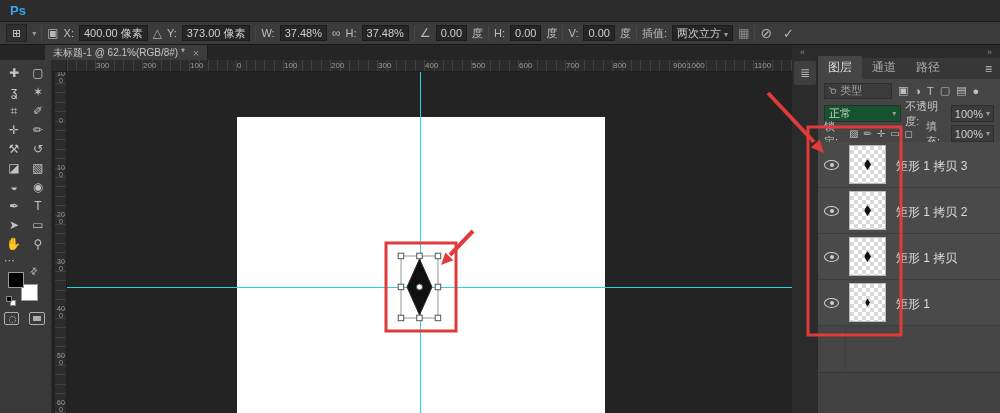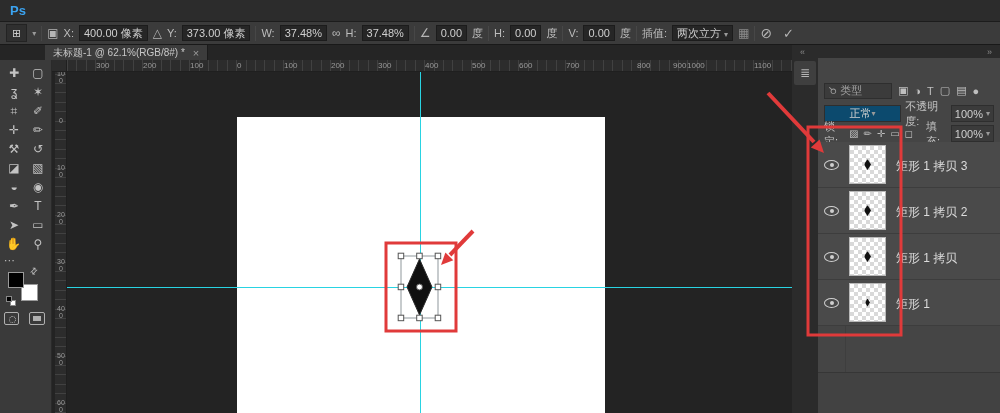--- a/index.html
+++ b/index.html
@@ -72,22 +72,22 @@
   .ptabs{position:absolute;left:0;top:0;width:182px;height:21px;background:#373737;display:flex;align-items:flex-end;color:#ababab;font-size:12px;}
   .ptab{padding:3px 10px 3px;}
   .ptab.active{background:#454545;color:#d8d8d8;}
   .pmenu{margin-left:auto;padding:0 8px 3px;color:#c0c0c0;font-size:12px;}
   .filter-row{position:absolute;left:0;top:21px;width:182px;height:23px;display:flex;align-items:center;gap:4px;padding:0 6px;color:#bdbdbd;}
   .filter-field{background:#3b3b3b;border:1px solid #2e2e2e;height:16px;display:flex;align-items:center;gap:4px;padding:0 4px;
                 color:#9f9f9f;font-size:11px;width:68px;}
   .ficons{display:flex;gap:6px;margin-left:2px;font-size:11px;color:#bfbfbf;align-items:center;}
   .blend-row{position:absolute;left:0;top:44px;width:182px;height:23px;display:flex;align-items:center;gap:4px;padding:0 6px;
              color:#c4c4c4;font-size:11px;}
-  .blend-select{background:#0c4a6e;border:1px solid #2e2e2e;height:17px;width:86px;display:flex;align-items:center;
-                justify-content:center;padding:0 4px;color:#d0d0d0;}
+  .blend-select{background:#14532d;border:1px solid #2e2e2e;height:17px;width:86px;display:flex;align-items:center;
+                justify-content:space-between;padding:0 4px;color:#d0d0d0;}
   .small-field{background:#3b3b3b;border:1px solid #2e2e2e;height:17px;display:flex;align-items:center;gap:3px;padding:0 3px;color:#d0d0d0;}
   .lock-row{position:absolute;left:0;top:67px;width:182px;height:17px;display:flex;align-items:center;gap:5px;padding:0 6px;
             color:#c4c4c4;font-size:11px;}
   .lockicons{display:flex;gap:5px;font-size:10px;color:#bdbdbd;}
 
   .layers-list{position:absolute;left:0;top:84px;width:182px;height:230px;}
   .layers-list::before{content:"";position:absolute;left:27px;top:0;width:1px;height:230px;background:#3e3e3e;}
   .layer-row{position:absolute;left:0;width:182px;height:46px;background:#4a4a4a;border-bottom:1px solid #3d3d3d;}
   .eye{position:absolute;left:6px;top:18px;width:15px;height:10px;border:1px solid #cfcfcf;border-radius:50%;}
   .eye::after{content:"";position:absolute;left:50%;top:50%;transform:translate(-50%,-50%);width:4px;height:4px;background:#cfcfcf;border-radius:50%;}
@@ -209,21 +209,21 @@
       <span class="rl" style="left: 76px;">200</span>
       <span class="rl" style="left: 123px;">100</span>
       <span class="rl" style="left: 170px;">0</span>
       <span class="rl" style="left: 217px;">100</span>
       <span class="rl" style="left: 264px;">200</span>
       <span class="rl" style="left: 311px;">300</span>
       <span class="rl" style="left: 358px;">400</span>
       <span class="rl" style="left: 405px;">500</span>
       <span class="rl" style="left: 452px;">600</span>
       <span class="rl" style="left: 499px;">700</span>
-      <span class="rl" style="left: 570px;">800</span>
+      <span class="rl" style="left: 546px;">800</span>
       <span class="rl" style="left: 606px;">900</span>
       <span class="rl" style="left: 620px;">1000</span>
       <span class="rl" style="left: 687px;">1100</span>
     </div>
   <div class="abs ruler-v">
 
   <span class="rl" style="top: -2px;">100</span>
       <span class="rl" style="top: 45px;">0</span>
       <span class="rl" style="top: 92px;">100</span>
       <span class="rl" style="top: 139px;">200</span>
@@ -240,20 +240,26 @@
 
   <div class="abs dock-header">
     <span>«</span>
     <span>»</span>
   </div>
   <div class="abs dock-gutter">
     <span class="gutter-icon">≣</span>
   </div>
 
   <div class="abs panel">
+    <div class="ptabs">
+      <span class="ptab active">图层</span>
+      <span class="ptab">通道</span>
+      <span class="ptab">路径</span>
+      <span class="pmenu">≡</span>
+    </div>
     <div class="filter-row">
       <span class="filter-field">
         <span class="mag" style="font-size:10px">⚲</span>
         <span>类型</span>
       </span>
       <span class="ficons">
 
       <span>▣</span>
           <span>◑</span>
           <span>T</span>

